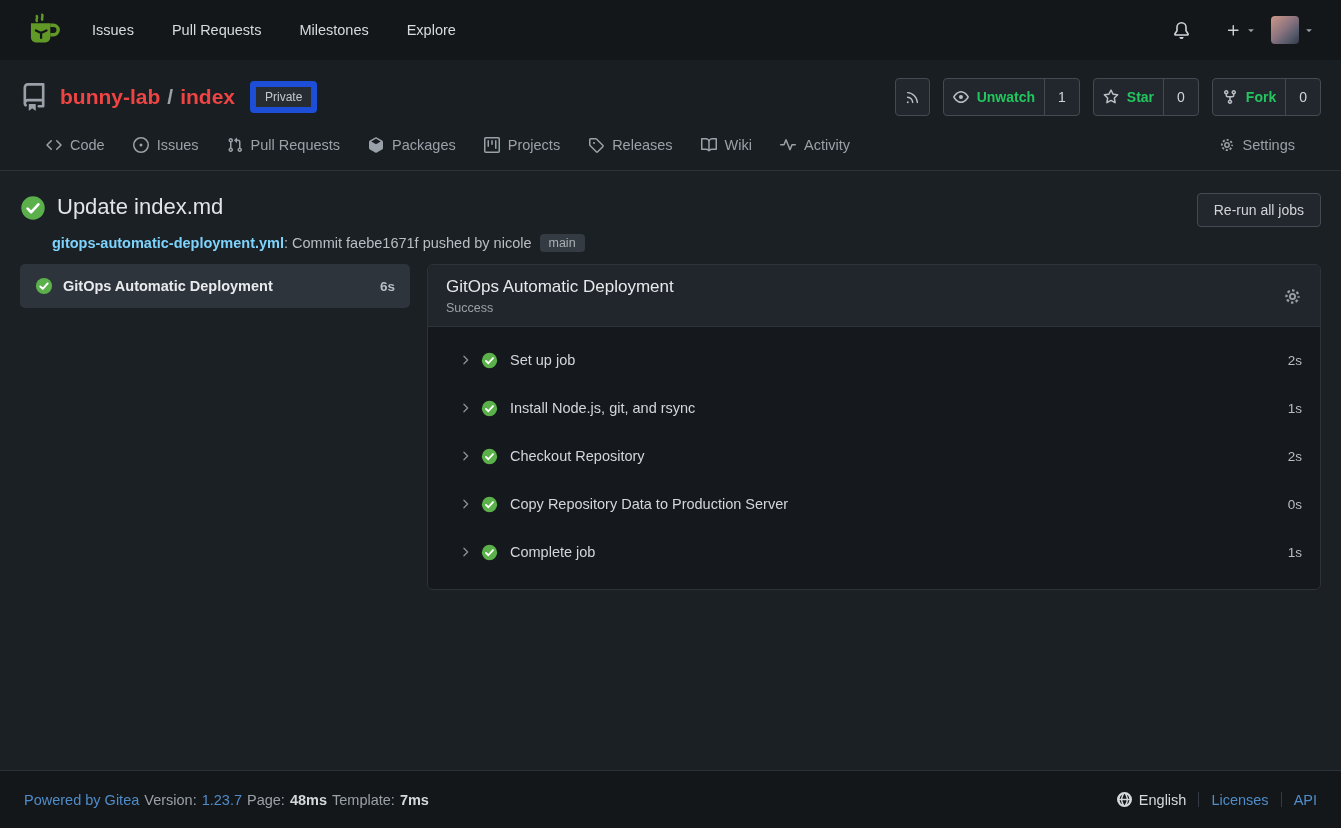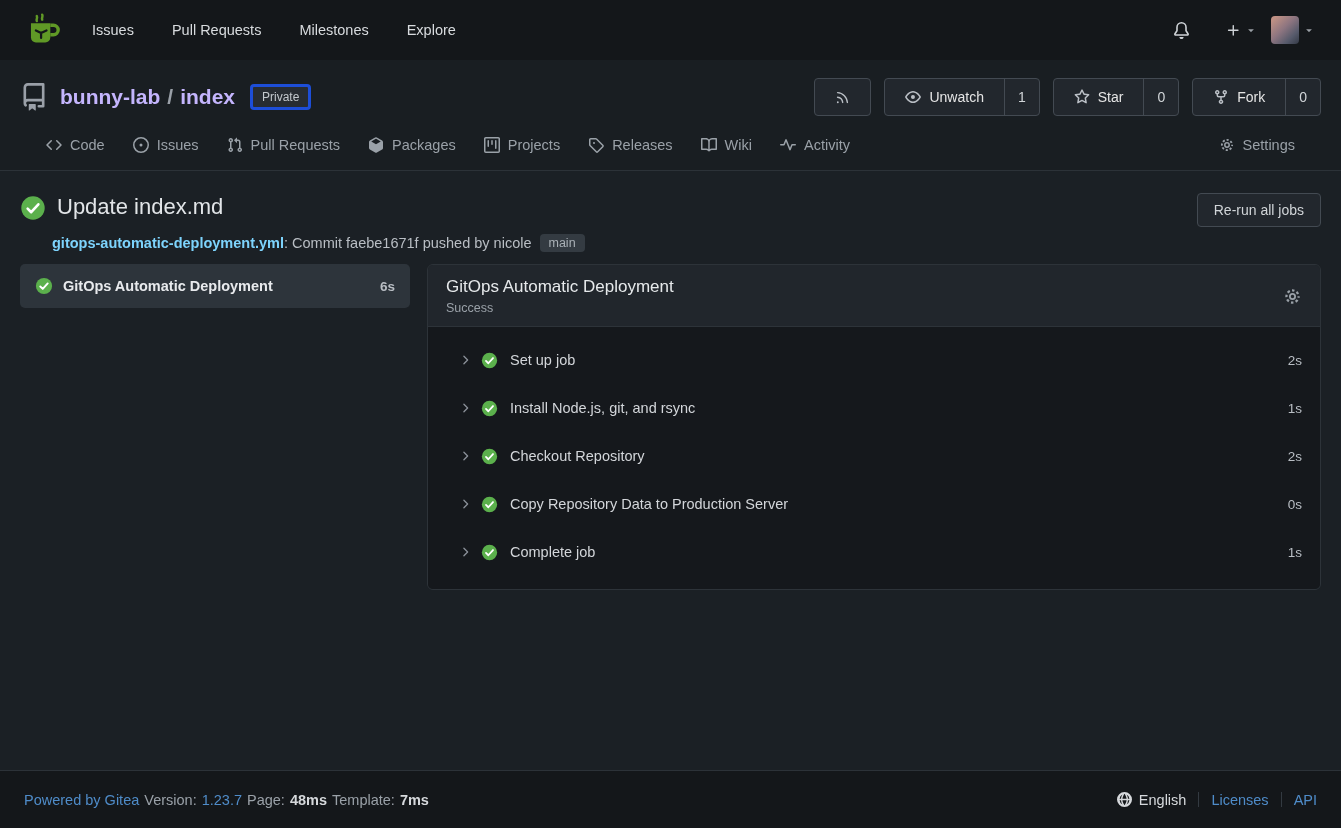--- a/index.html
+++ b/index.html
@@ -21,26 +21,26 @@
   .icon-btn { color:#cfd3d7; display:flex; align-items:center; gap:4px; }
   .caret-icon { color:#9aa0a6; }
   .avatar { width:28px; height:28px; border-radius:4px;
     background:linear-gradient(135deg,#c09184 10%,#8d7580 45%,#565a6b 75%,#343a46); }
   .spacer-sm { width:8px; }
 
   
   .repo-header { background:#191e22; padding:14px 20px 0; border-bottom:1px solid #2c3238; flex-shrink:0; }
   .repo-title-row { display:flex; align-items:center; height:46px; }
   .repo-icon { color:#9aa0a8; margin-right:12px; }
-  .repo-name { font-size:21px; color:#c4b5fd; font-weight:600; }
+  .repo-name { font-size:21px; color:#ef4444; font-weight:600; }
   .repo-sep { color:#9aa0a8; margin:0 7px; font-size:21px; font-weight:600; }
-  .badge-private { margin-left:15px; font-size:12px; color:#c3c8cd; background:#272c32; border:3px solid #1d4ed8; border-radius:4px; padding:3px 9px; }
+  .badge-private { margin-left:15px; font-size:12px; color:#c3c8cd; background:#272c32; border:6px solid #1d4ed8; border-radius:4px; padding:3px 9px; }
   .repo-actions { margin-left:auto; display:flex; gap:13px; }
   .btn-group { display:flex; border:1px solid #434a52; border-radius:4px; overflow:hidden; height:38px; background:#22272d; }
-  .btn { display:flex; align-items:center; gap:8px; padding:0 20px; color:#e5e5e5; font-size:14px; }
+  .btn { display:flex; align-items:center; gap:8px; padding:0 9px; color:#22c55e; font-size:14px;font-weight:bold; }
   .btn-count { border-left:1px solid #434a52; padding:0 13px; display:flex; align-items:center; }
   .btn .ic { color:#b9bec4; }
 
   .repo-tabs { display:flex; align-items:stretch; height:48px; margin-top:2px; padding:0 12px; }
   .tab { display:flex; align-items:center; gap:8px; padding:0 14px; color:#9aa1a8; font-size:14.5px; border-bottom:2px solid transparent; white-space:nowrap; }
   .tab.active { color:#eef0f2; border-bottom-color:#ccd1d5; }
   .tab-settings { margin-left:auto; }
 
   
   .run-section { padding:22px 20px 0; flex-shrink:0; }

